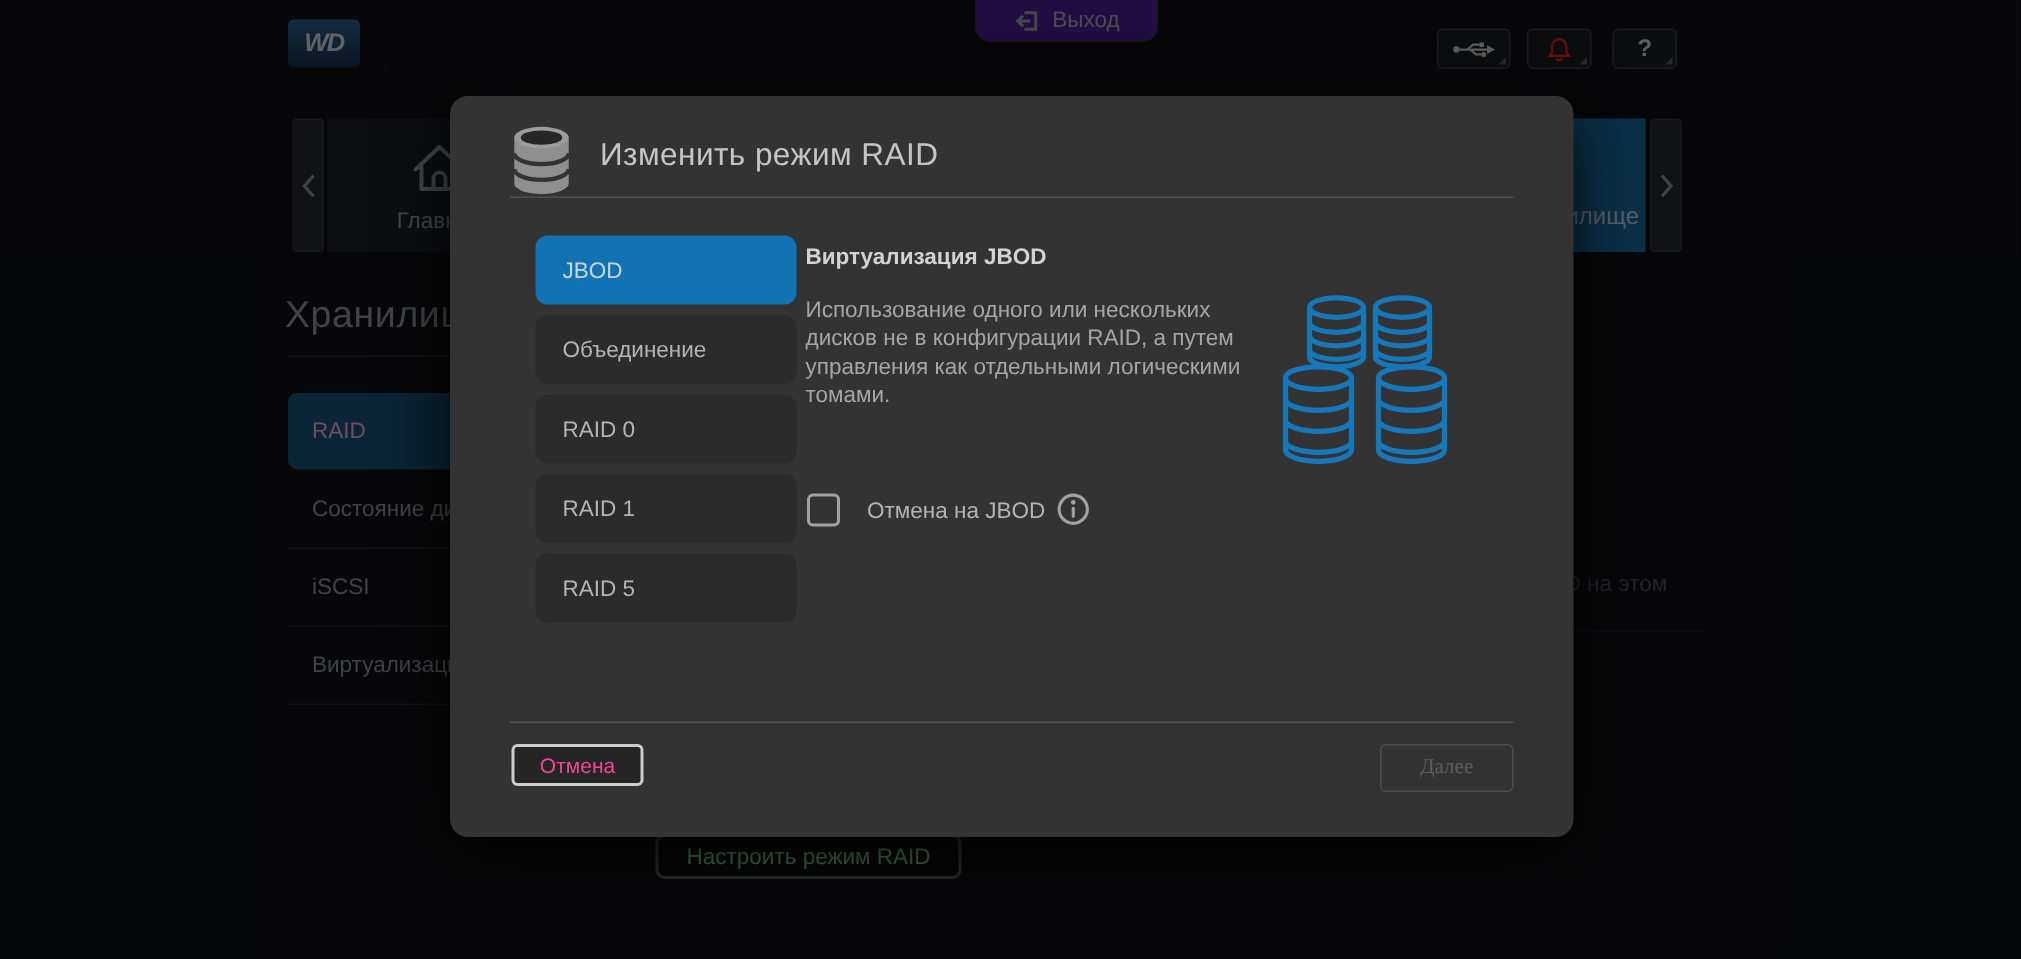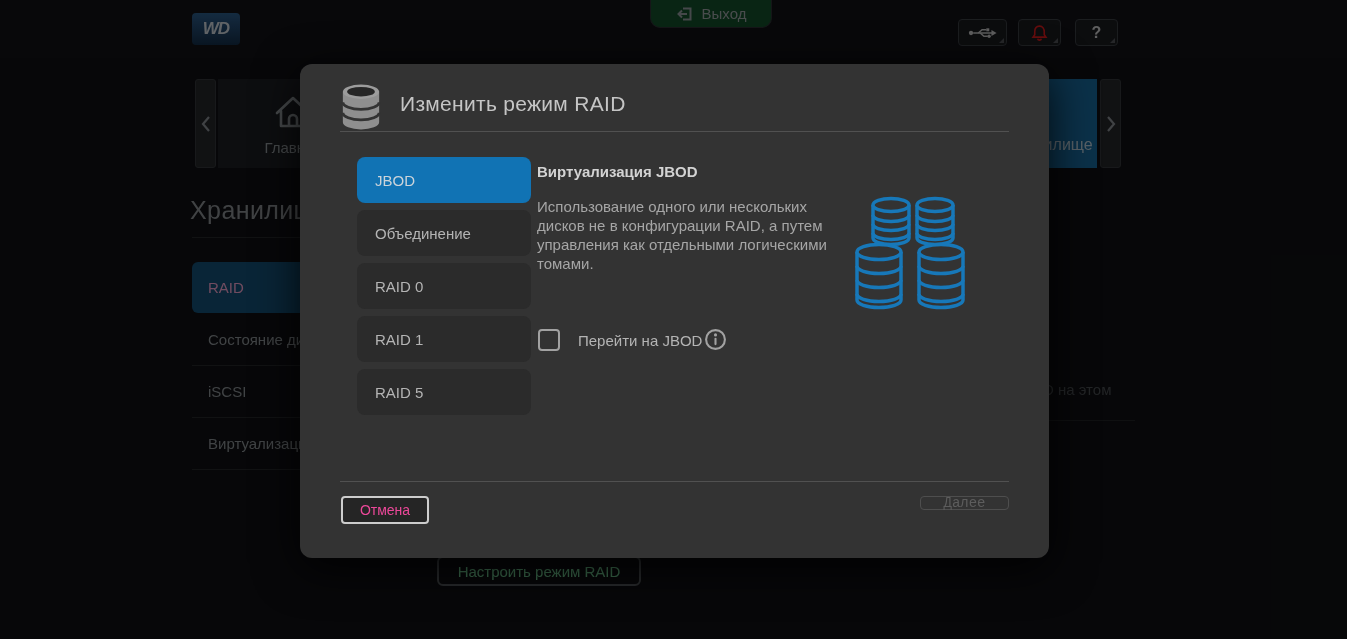--- a/index.html
+++ b/index.html
@@ -8,21 +8,21 @@
   .stage { position:relative; width:1347px; height:639px; background:#101114; overflow:hidden; }
 
   
   .topbar { position:absolute; left:0; top:0; width:1347px; height:58px; background:#121317; }
   .wd-logo { position:absolute; left:192px; top:13px; width:48px; height:32px; border-radius:4px;
              background:linear-gradient(#2e608f,#15304c); display:flex; align-items:center; justify-content:center; }
   .wd-logo span { font-style:italic; font-weight:900; font-size:17px; color:#d4dce3; letter-spacing:-1px; }
   .brand-title { position:absolute; left:256px; top:17px; font-size:22px; color:#8f9499; white-space:nowrap; }
   .brand-title sup { font-size:9px; color:#7d8186; }
   .brand-title .model { margin-left:4px; }
-  .logout-tab { position:absolute; left:650px; top:0; width:122px; height:28px; background:#14532d;
+  .logout-tab { position:absolute; left:650px; top:0; width:122px; height:28px; background:#4c1d95;
                 border:1px solid #303237; border-top:none; border-radius:0 0 10px 10px;
                 display:flex; align-items:center; justify-content:center; gap:8px; cursor:pointer;text-align:right; }
   .logout-tab span { font-size:15px; color:#a3a8ac; }
   .tb-btn { position:absolute; top:19px; height:27px; background:#1b1d21; border:1px solid #3d4045;
             border-radius:4px; display:flex; align-items:center; justify-content:center; cursor:pointer; }
   .tb-btn::after { content:""; position:absolute; right:2px; bottom:2px; width:0; height:0;
                    border-left:5px solid transparent; border-bottom:5px solid #54575c; }
   .tb-usb { left:958px; width:49px; }
   .tb-bell { left:1018px; width:43px; }
   .tb-help { left:1075px; width:43px; font-weight:bold; font-size:16px; color:#d2d2d2; }
@@ -71,23 +71,23 @@
   .checkbox { position:absolute; left:238px; top:265px; width:22px; height:22px; border:2px solid #a2a2a2;
               border-radius:4px; background:transparent; cursor:pointer; }
   .cb-label { position:absolute; left:278px; top:268px; font-size:15px; color:#b4b4b4; }
   .info-icon { position:absolute; left:404px; top:264px; cursor:pointer; }
   .illustration { position:absolute; left:548px; top:132px; }
 
   .btn-cancel { position:absolute; left:41px; top:432px; width:88px; height:28px; background:#252525;
                 border:2px solid #cdcdcd; border-radius:4px; font-size:14px; color:#ec4899;
                 display:flex; align-items:center; justify-content:center; cursor:pointer;
                 font-family:"Liberation Sans",sans-serif; }
-  .btn-next { position:absolute; left:620px; top:432px; width:89px; height:14px; background:transparent;
+  .btn-next { position:absolute; left:620px; top:432px; width:89px; height:32px; background:transparent;
               border:1px solid #4e4e4e; border-radius:4px; font-size:14px; color:#5d5d5d;
-              display:flex; align-items:center; justify-content:center; font-family:Liberation Mono, monospace; }
+              display:flex; align-items:center; justify-content:center; font-family:Liberation Serif, serif; }
 </style>
 </head>
 <body>
 
 <div class="stage">
 
   <div class="topbar">
     <div class="wd-logo">
       <span>WD</span>
     </div>
@@ -199,21 +199,21 @@
       </div>
       <div class="opt">
         <span>RAID 5</span>
       </div>
     </div>
 
     <div class="panel-heading">Виртуализация JBOD</div>
     <div class="panel-desc">Использование одного или нескольких дисков не в конфигурации RAID, а путем управления как отдельными логическими томами.</div>
 
     <div class="checkbox" role="checkbox" aria-checked="false"></div>
-    <div class="cb-label">Перейти на JBOD</div>
+    <div class="cb-label">Отмена на JBOD</div>
     <svg class="info-icon" width="23" height="23" viewBox="0 0 22 22">
       <circle cx="11" cy="11" r="9" fill="none" stroke="#a2a2a2" stroke-width="2"></circle>
       <circle cx="11" cy="6.6" r="1.5" fill="#a2a2a2"></circle>
       <rect x="10" y="9.4" width="2" height="7" rx="1" fill="#a2a2a2"></rect>
     </svg>
 
     <svg class="illustration" width="130" height="132" viewBox="0 0 130 132" fill="#333333" stroke="#1778b9" stroke-width="3.5">
       <g transform="translate(23,2)">
         <path d="M2 7 V40 a18 6.5 0 0 0 36 0 V7"></path>
         <ellipse cx="20" cy="7" rx="18" ry="6.5"></ellipse>

